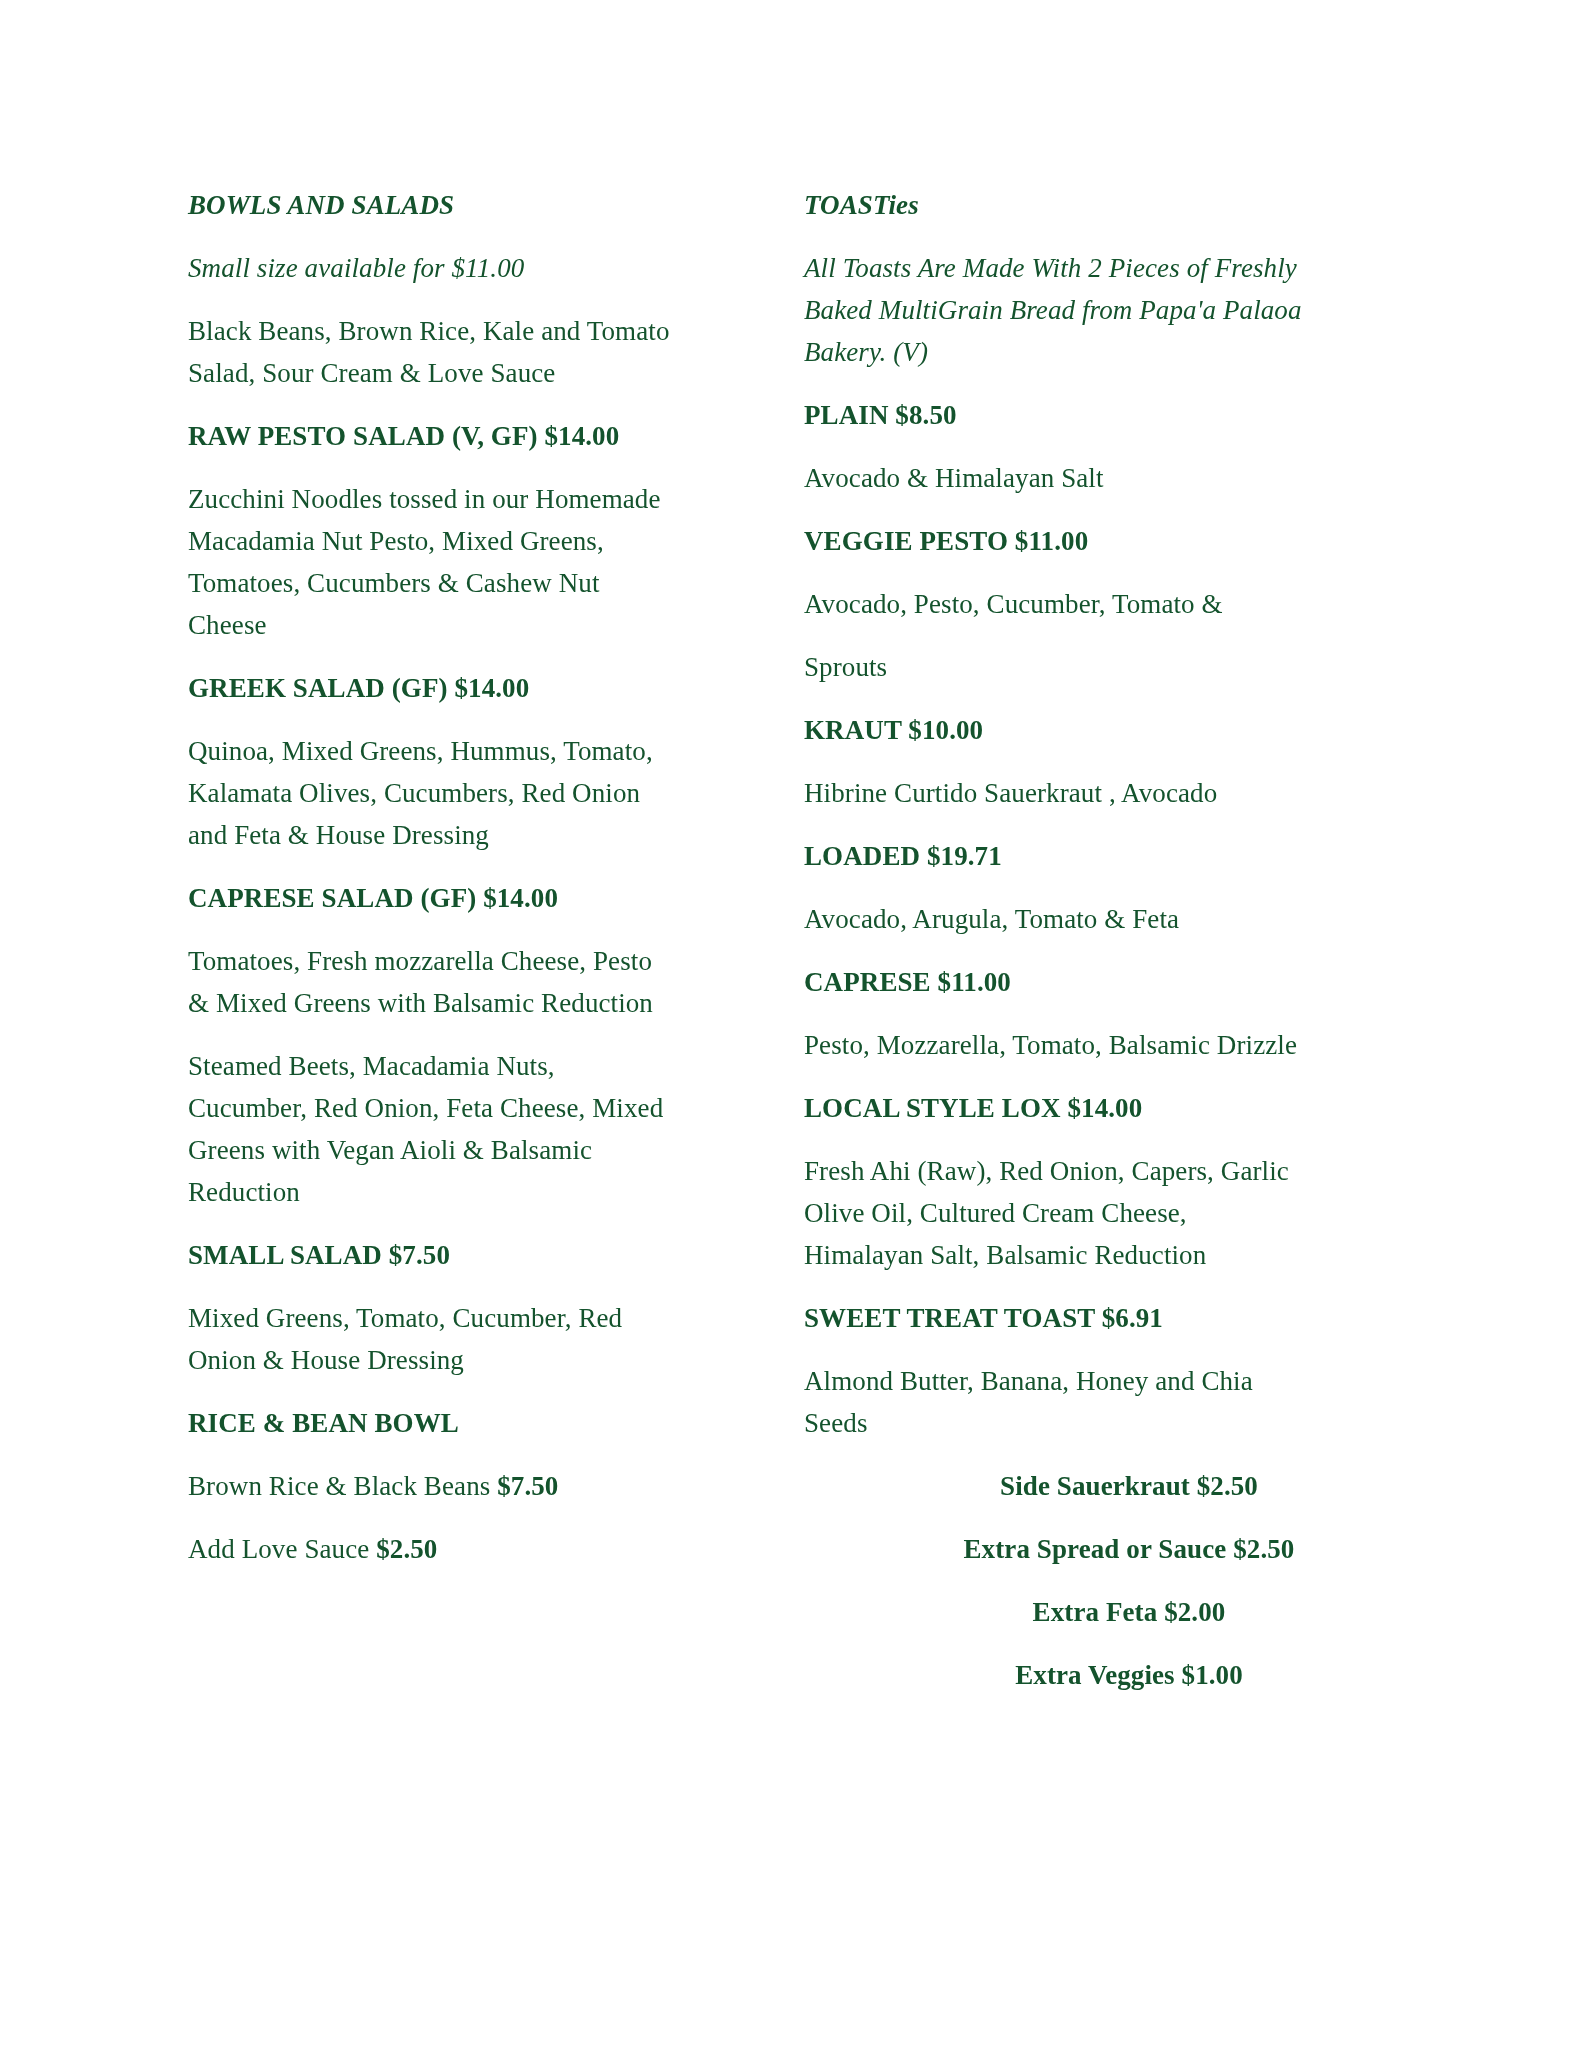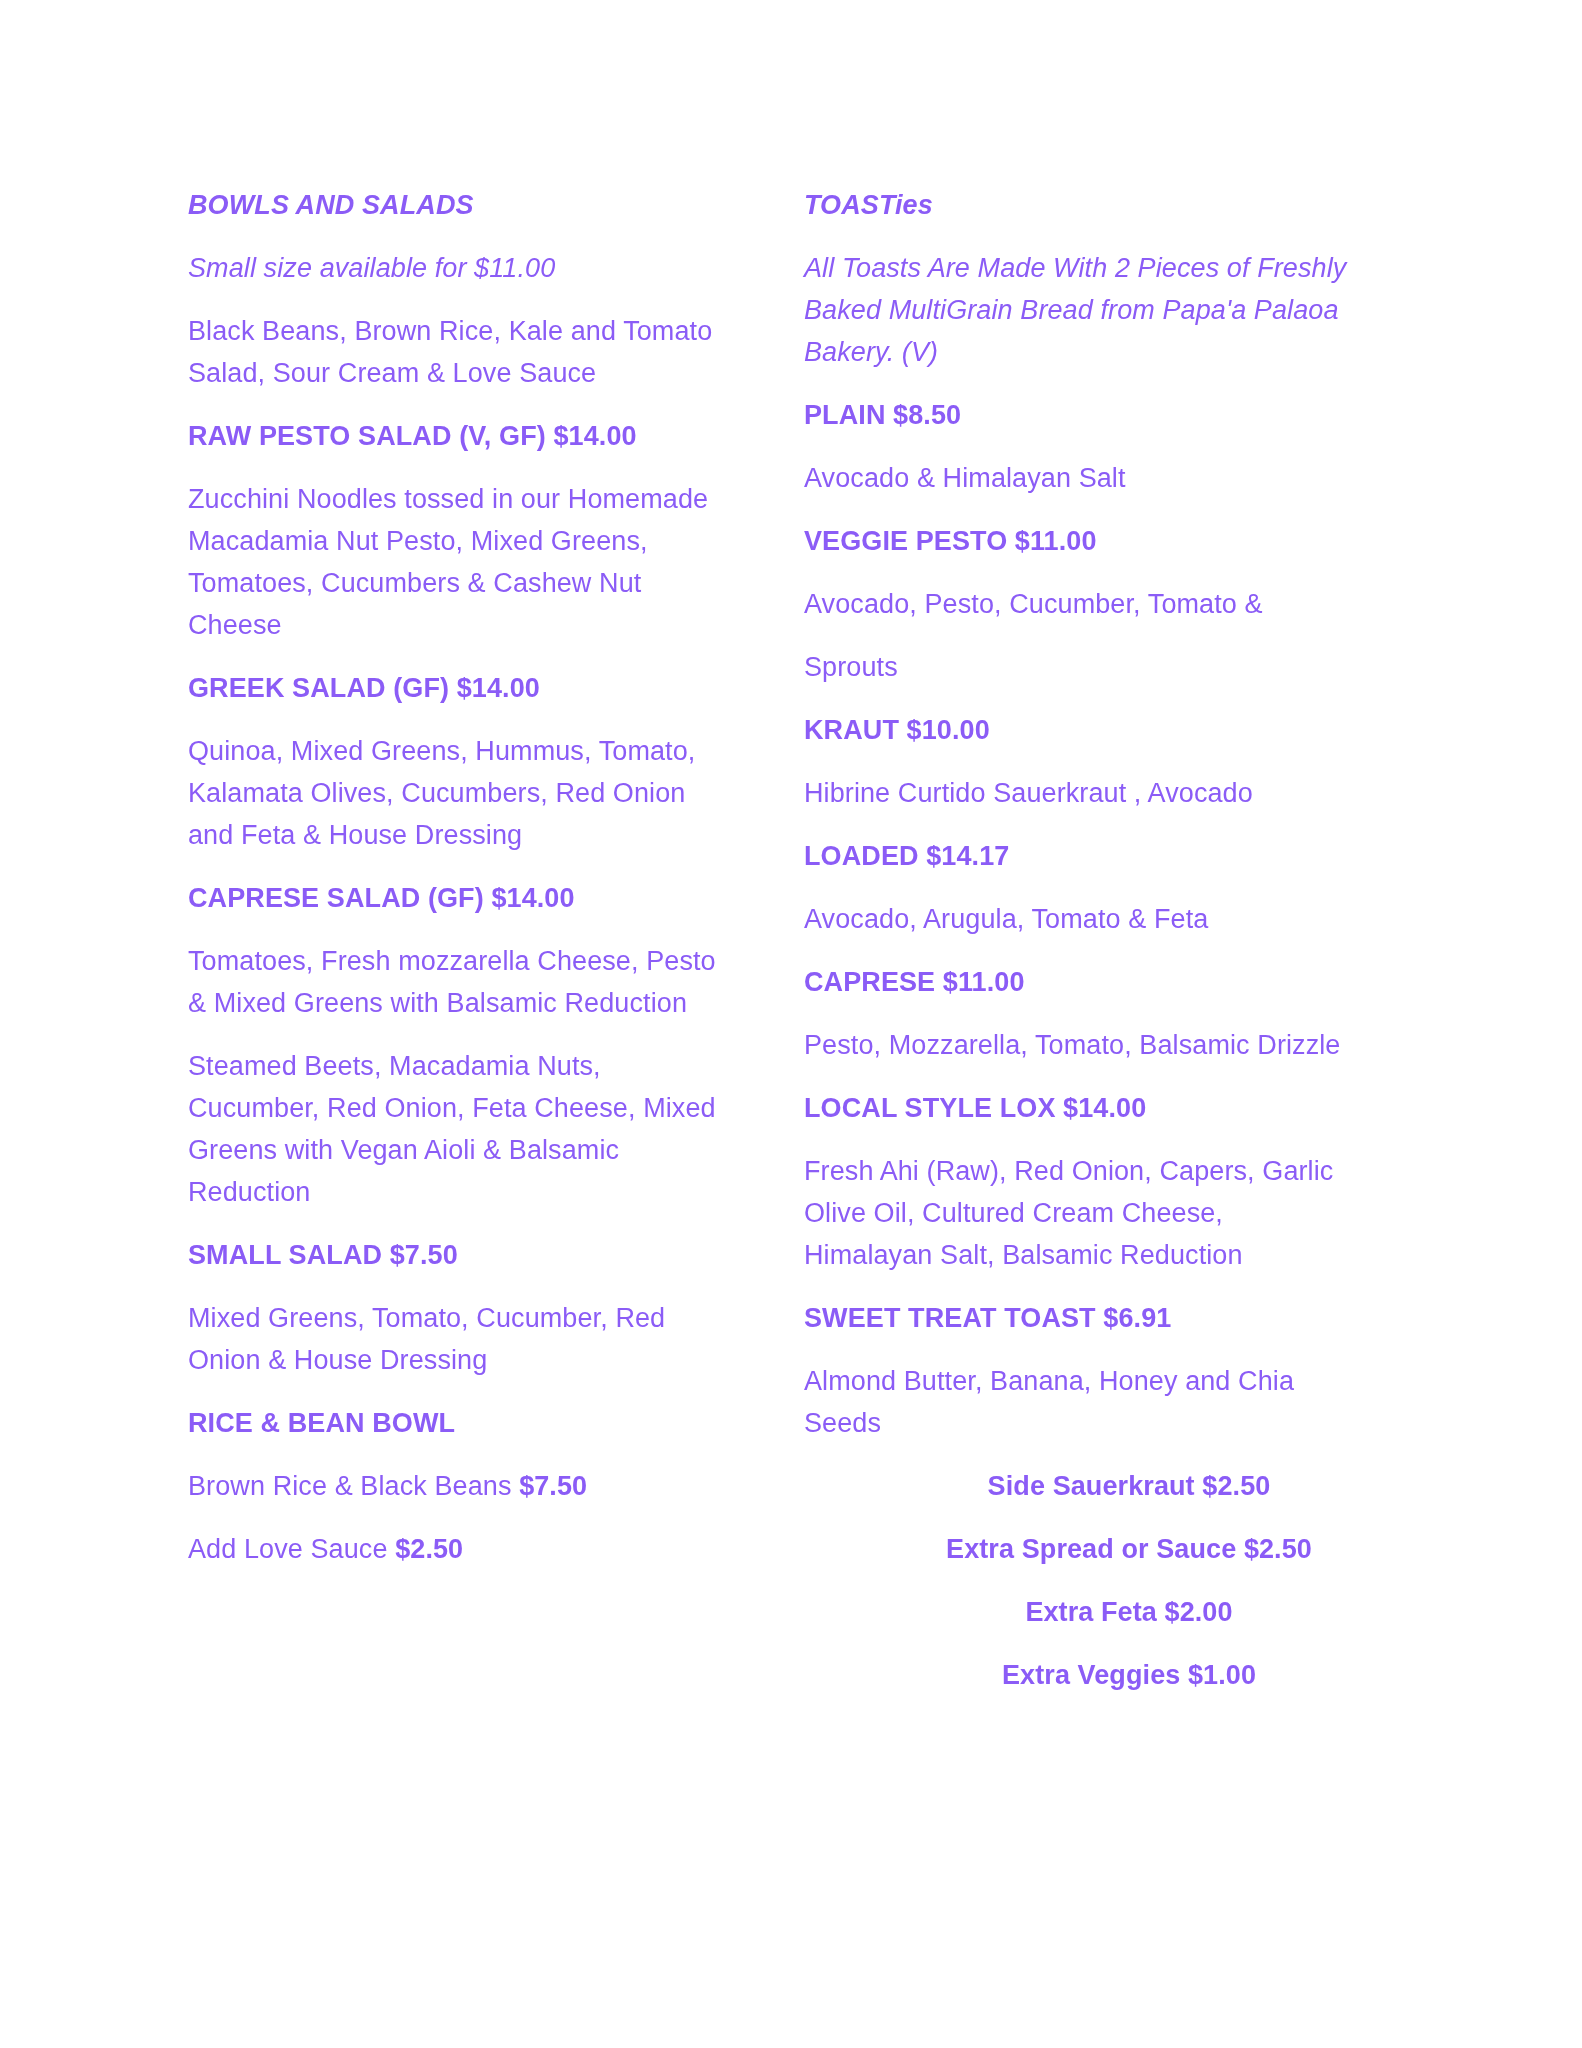--- a/index.html
+++ b/index.html
@@ -2,22 +2,22 @@
 <html><head>
 <meta charset="utf-8">
 <style>
   html, body { margin: 0; padding: 0; background: #e8e8e8; }
   .page {
     position: relative;
     width: 1582px;
     height: 2048px;
     margin: 0 auto;
     background: #ffffff;
-    color: #8b5cf6;
-    font-family: Liberation Sans, sans-serif;
+    color: #14532d;
+    font-family: Liberation Serif, serif;
     overflow: hidden;
   }
   .col {
     position: absolute;
     top: 184px;
   }
   .col-left  { left: 188px; width: 590px; }
   .col-right { left: 804px; width: 650px; }
   .page p {
     margin: 0 0 21px 0;
@@ -83,21 +83,21 @@
     <p class="item-title">PLAIN $8.50</p>
     <p class="item-desc gap-before">Avocado &amp; Himalayan Salt</p>
 
     <p class="item-title gap-before">VEGGIE PESTO $11.00</p>
     <p class="item-desc">Avocado, Pesto, Cucumber, Tomato &amp;</p>
     <p class="item-desc">Sprouts</p>
 
     <p class="item-title">KRAUT $10.00</p>
     <p class="item-desc">Hibrine Curtido Sauerkraut , Avocado</p>
 
-    <p class="item-title">LOADED $14.17</p>
+    <p class="item-title">LOADED $19.71</p>
     <p class="item-desc">Avocado, Arugula, Tomato &amp; Feta</p>
 
     <p class="item-title">CAPRESE $11.00</p>
     <p class="item-desc gap-before">Pesto, Mozzarella, Tomato, Balsamic Drizzle</p>
 
     <p class="item-title">LOCAL STYLE LOX $14.00</p>
     <p class="item-desc">Fresh Ahi (Raw), Red Onion, Capers, Garlic
 Olive Oil, Cultured Cream Cheese,
 Himalayan Salt, Balsamic Reduction</p>
 

